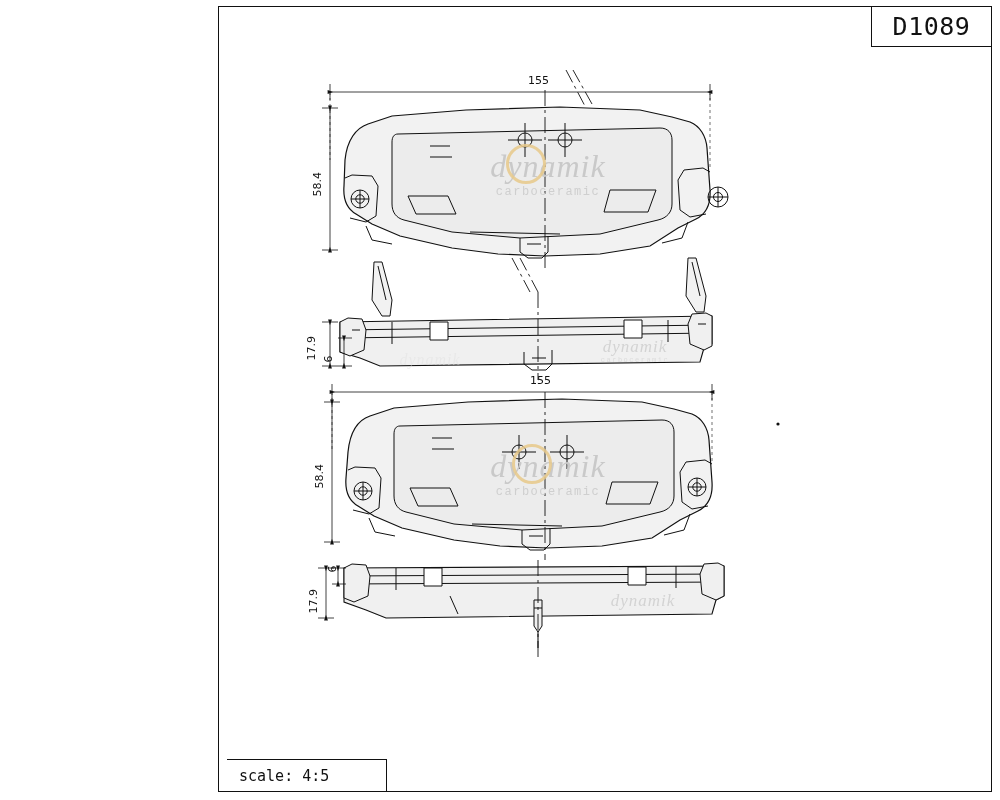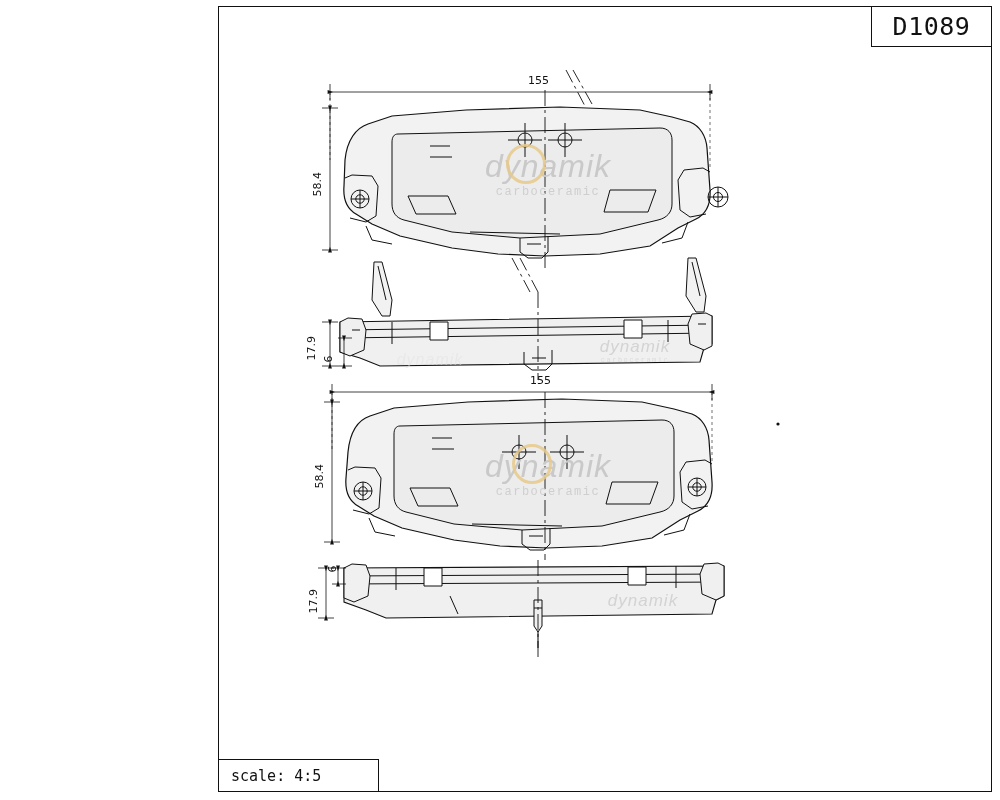--- a/index.html
+++ b/index.html
@@ -44,21 +44,21 @@
   }
   .partbox span {
     font-family: "DejaVu Sans Mono", monospace;
     font-size: 25px;
     letter-spacing: 0.5px;
     color: #111;
   }
   
   .scalebox {
     position: absolute;
-    left: 0px;
+    left: 8px;
     bottom: 0px;
     width: 160px;
     height: 32px;
     border-right: 1.5px solid #111;
     border-top: 1.5px solid #111;
     box-sizing: border-box;
     display: flex;
     align-items: center;
     padding-left: 12px;
   }
@@ -77,21 +77,21 @@
     pointer-events: none;
   }
   .wm {
     position: absolute;
     pointer-events: none;
     user-select: none;
     text-align: center;
     line-height: 1;
   }
   .wm .w1 {
-    font-family: Liberation Sans, sans-serif;
+    font-family: Liberation Serif, serif;
     font-style: italic;
     color: #c9c9c9;
     letter-spacing: 1px;
     display: block;
   }
   .wm .w2 {
     font-family: Liberation Mono, monospace;
     color: #cfcfcf;
     display: block;
     letter-spacing: 1.5px;

